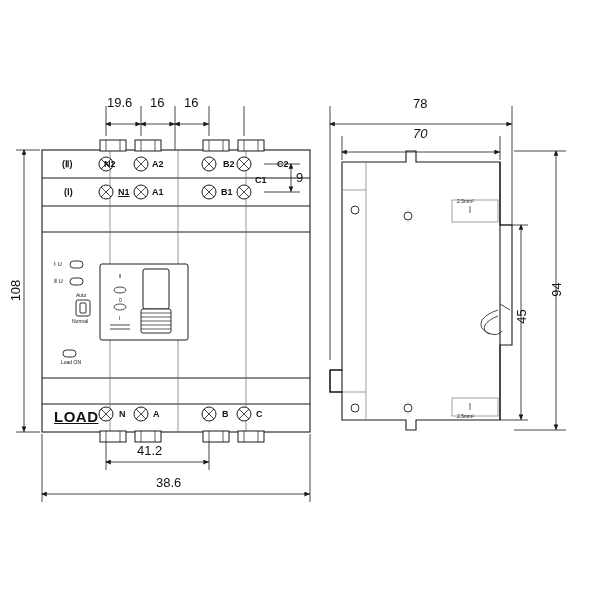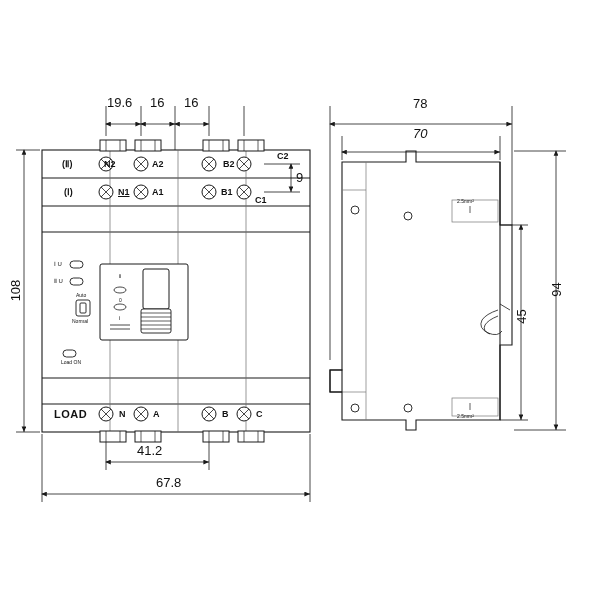--- a/index.html
+++ b/index.html
@@ -44,23 +44,24 @@
     font-size: 9px;
     font-weight: bold;
   }
   .tiny {
     font-size: 6px;
   }
   .tiny2 {
     font-size: 5px;
   }
   .load {
-    font-size: 11px;
+    font-size: 15px;
     font-weight: bold;
     letter-spacing: 0.5px;
+    text-decoration: underline;
   }
   .side-tiny {
     font-size: 5px;
   }
 </style>
 </head>
 <body>
 
 <div id="stage">
 
@@ -321,41 +322,41 @@
   <div class="lbl dim" style="left:107px; top:96px;">19.6</div>
   <div class="lbl dim" style="left:150px; top:96px;">16</div>
   <div class="lbl dim" style="left:184px; top:96px;">16</div>
 
   <div class="lbl dim" style="left:296px; top:171px;">9</div>
 
   <div class="lbl dim dim-rot" style="left:-5px; top:284px; width:40px; text-align:center;">108</div>
 
   <div class="lbl dim" style="left:137px; top:444px;">41.2</div>
 
-  <div class="lbl dim" style="left:156px; top:476px;">67.8</div>
+  <div class="lbl dim" style="left:156px; top:476px;">38.6</div>
 
   <div class="lbl dim" style="left:413px; top:97px;text-align:center;">78</div>
 
   <div class="lbl dim" style="left:413px; top:127px;font-style:italic;">70</div>
 
   <div class="lbl dim dim-rot" style="left:501px; top:310px; width:40px; text-align:center;">45</div>
 
   <div class="lbl dim dim-rot" style="left:536px; top:283px; width:40px; text-align:center;">94</div>
 
   <div class="lbl term" style="left:62px; top:160px;">(Ⅱ)</div>
   <div class="lbl term" style="left:104px; top:160px;">N2</div>
   <div class="lbl term" style="left:152px; top:160px;">A2</div>
   <div class="lbl term" style="left:223px; top:160px;">B2</div>
-  <div class="lbl term" style="left:255px; top:152px;padding-left:22px;">C2</div>
+  <div class="lbl term" style="left:255px; top:160px;padding-left:22px;">C2</div>
 
   <div class="lbl term" style="left:64px; top:188px;">(Ⅰ)</div>
   <div class="lbl term" style="left:118px; top:188px;text-decoration:underline;">N1</div>
   <div class="lbl term" style="left:152px; top:188px;">A1</div>
   <div class="lbl term" style="left:221px; top:188px;">B1</div>
-  <div class="lbl term" style="left:255px; top:196px;">C1</div>
+  <div class="lbl term" style="left:255px; top:176px;">C1</div>
 
   <div class="lbl load" style="left:54px; top:409px;">LOAD</div>
   <div class="lbl term" style="left:119px; top:410px;">N</div>
   <div class="lbl term" style="left:153px; top:410px;">A</div>
   <div class="lbl term" style="left:222px; top:410px;">B</div>
   <div class="lbl term" style="left:256px; top:410px;">C</div>
 
   <div class="lbl tiny" style="left:54px; top:261px;">Ⅰ U</div>
   <div class="lbl tiny" style="left:54px; top:278px;">Ⅱ U</div>
   <div class="lbl tiny2" style="left:61px; top:360px;">Load ON</div>

